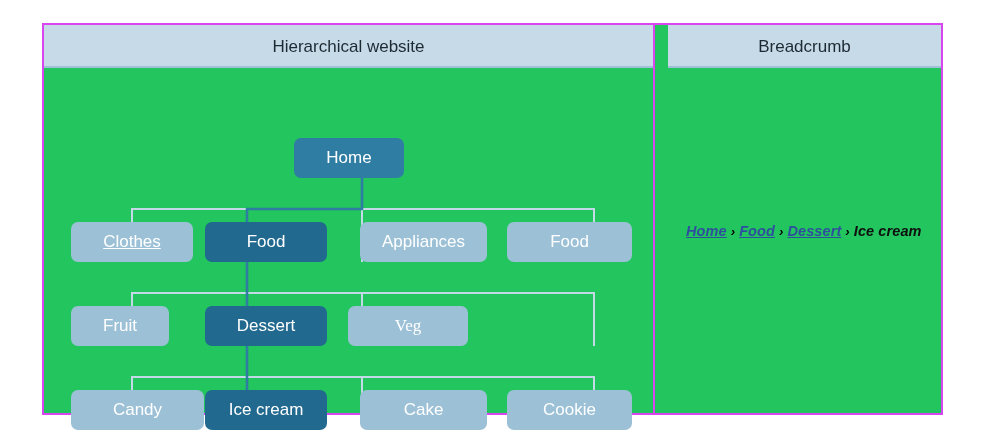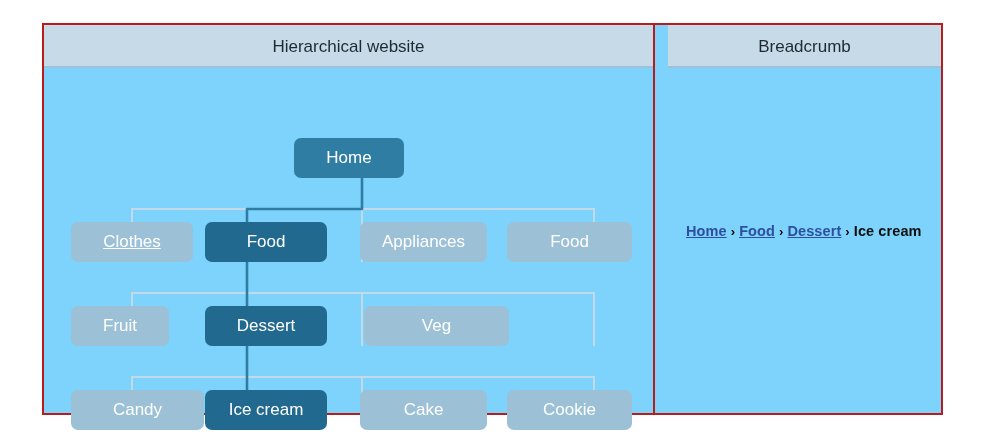--- a/index.html
+++ b/index.html
@@ -16,22 +16,22 @@
 
   #stage {
     position: relative;
     width: 984px;
     height: 441px;
   }
 
   
   .panel {
     position: absolute;
-    border: 2px solid #b91c1c;
-    background: #7dd3fc;
+    border: 2px solid #d946ef;
+    background: #22c55e;
     box-sizing: border-box;
   }
   #tree-panel {
     left: 42px;
     top: 23px;
     width: 613px;
     height: 392px;
     border-right-width: 2px;
   }
   #crumb-panel {
@@ -98,20 +98,21 @@
   
   #breadcrumb {
     position: absolute;
     left: 18px;
     top: 155px;
     right: 10px;
     font-size: 14.5px;
     color: #111111;
     white-space: nowrap;
     letter-spacing: 0.1px;
+    font-style: italic;
   }
   #breadcrumb .crumb-link {
     color: #2f4f9e;
     text-decoration: underline;
     font-weight: 600;
     cursor: pointer;
   }
   #breadcrumb .crumb-current {
     color: #0f0f0f;
     font-weight: 700;
@@ -153,21 +154,21 @@
 
         <div class="node root active" style="left:250px; top:70px; width:110px;">Home</div>
 
         <div class="node" style="left:27px; top:154px; width:122px;text-decoration:underline;">Clothes</div>
         <div class="node active" style="left:161px; top:154px; width:122px;">Food</div>
         <div class="node" style="left:316px; top:154px; width:127px;">Appliances</div>
         <div class="node" style="left:463px; top:154px; width:125px;">Food</div>
 
         <div class="node" style="left:27px; top:238px; width:98px;">Fruit</div>
         <div class="node active" style="left:161px; top:238px; width:122px;">Dessert</div>
-        <div class="node" style="left:320px; top:238px; width:145px;">Veg</div>
+        <div class="node" style="left:304px; top:238px; width:120px;font-family:Liberation Serif, serif;">Veg</div>
 
         <div class="node" style="left:27px; top:322px; width:133px;">Candy</div>
         <div class="node active" style="left:161px; top:322px; width:122px;">Ice cream</div>
         <div class="node" style="left:316px; top:322px; width:127px;">Cake</div>
         <div class="node" style="left:463px; top:322px; width:125px;">Cookie</div>
 
       </div>
     </div>
   </div>
 

